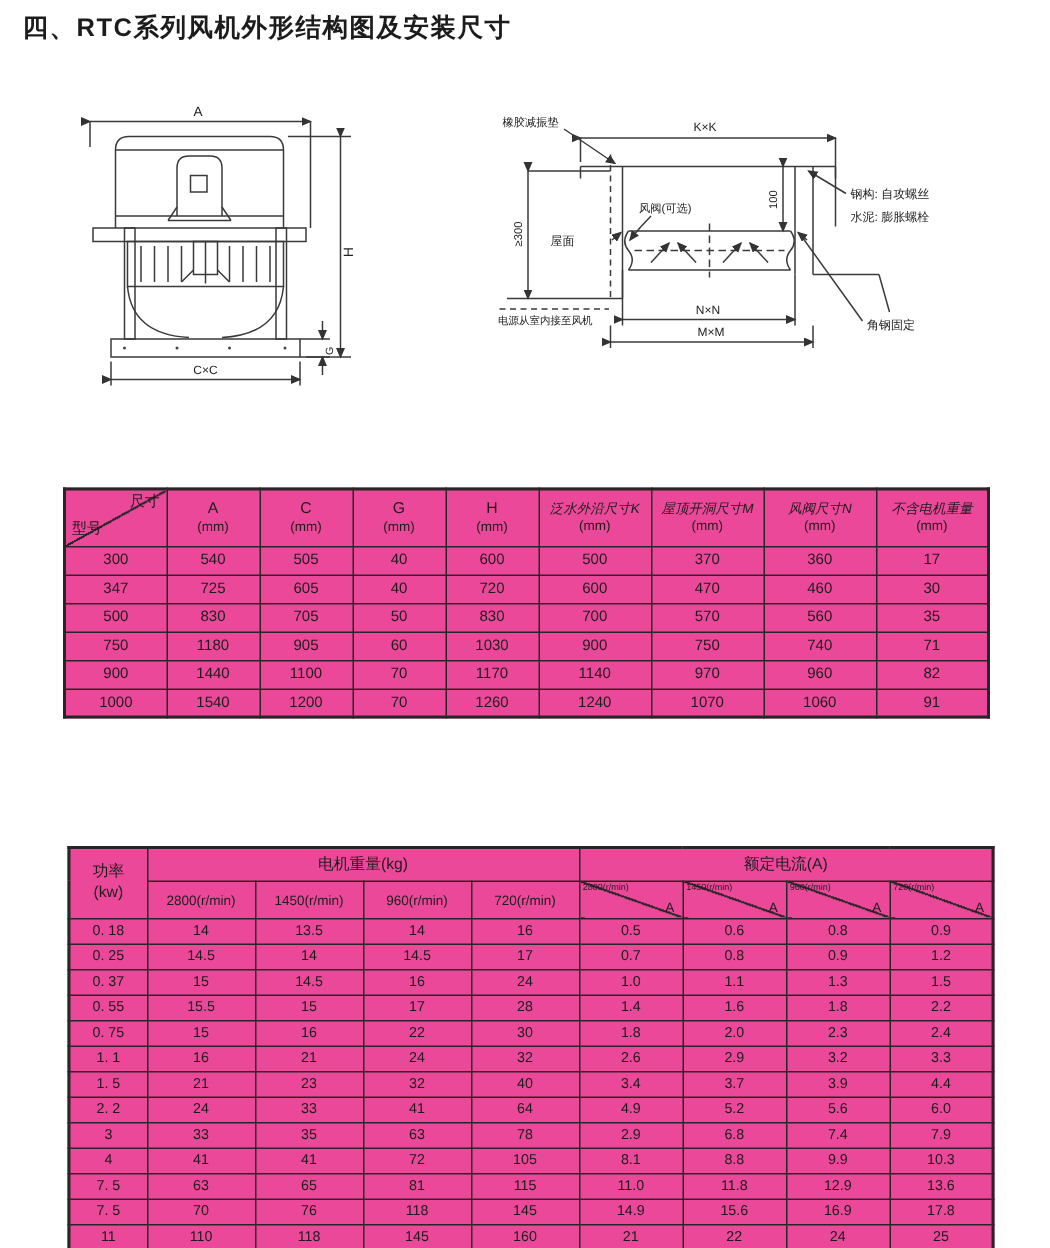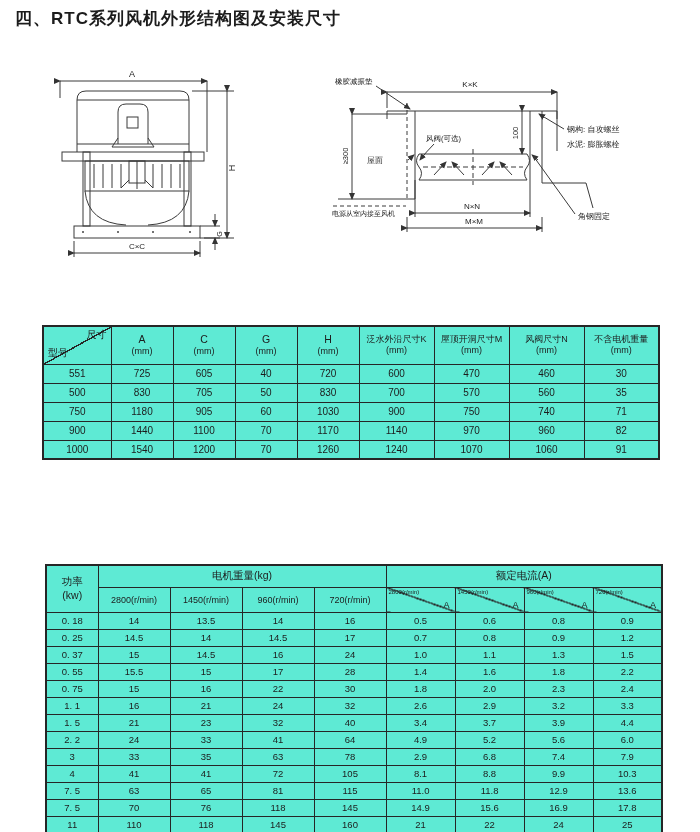--- a/index.html
+++ b/index.html
@@ -6,28 +6,28 @@
   html,body { width:700px; height:832px; background:#ffffff; }
   body { position:relative; font-family:"Liberation Sans","DejaVu Sans",sans-serif; color:#1c1c1c; }
 
   .page-title { position:absolute; left:15px; top:7px; font-size:17px; font-weight:bold; letter-spacing:1px; }
 
   .diag { position:absolute; top:56px; }
   .diag.left { left:22px; }
   .diag.right { left:330px; }
   svg text { fill:#222; stroke:none; font-family:"Liberation Sans","DejaVu Sans",sans-serif; }
 
-  table { border-collapse:collapse; table-layout:fixed; background:#5eead4; }
+  table { border-collapse:collapse; table-layout:fixed; background:#ec4899; }
   table, th, td { border:1px solid #262626; }
   table { border-width:2px; }
   th, td { text-align:center; vertical-align:middle; font-weight:normal; }
 
   #dim-table { position:absolute; left:42px; top:325px; width:616px; font-size:10px; }
   #dim-table thead th { height:38px; font-size:9px; line-height:1.25; padding:1px; }
-  #dim-table thead th .cn { font-size:9px; }
+  #dim-table thead th .cn { font-size:9px;font-style:italic; }
   #dim-table thead th .big { font-size:10.5px; }
   #dim-table tbody td { height:19px; font-size:10px; padding:0; }
 
   .diag-corner { position:relative; padding:0 !important;
     background:linear-gradient(to bottom right, transparent calc(50% - 0.7px), #262626 calc(50% - 0.7px), #262626 calc(50% + 0.7px), transparent calc(50% + 0.7px)); }
   .diag-corner .tr { position:absolute; top:2px; right:4px; font-size:10px; }
   .diag-corner .bl { position:absolute; bottom:4px; left:4px; font-size:10px; }
 
   #motor-table { position:absolute; left:45px; top:564px; width:615px; font-size:10px; }
   #motor-table thead th { padding:0; }
@@ -230,21 +230,32 @@
           <div>(mm)</div>
         </th>
       <th>
           <div class="cn">不含电机重量</div>
           <div>(mm)</div>
         </th>
     </tr>
   </thead>
   <tbody>
       <tr>
-        <td>551</td>
+        <td>300</td>
+        <td>540</td>
+        <td>505</td>
+        <td>40</td>
+        <td>600</td>
+        <td>500</td>
+        <td>370</td>
+        <td>360</td>
+        <td>17</td>
+      </tr>
+      <tr>
+        <td>347</td>
         <td>725</td>
         <td>605</td>
         <td>40</td>
         <td>720</td>
         <td>600</td>
         <td>470</td>
         <td>460</td>
         <td>30</td>
       </tr>
       <tr>

